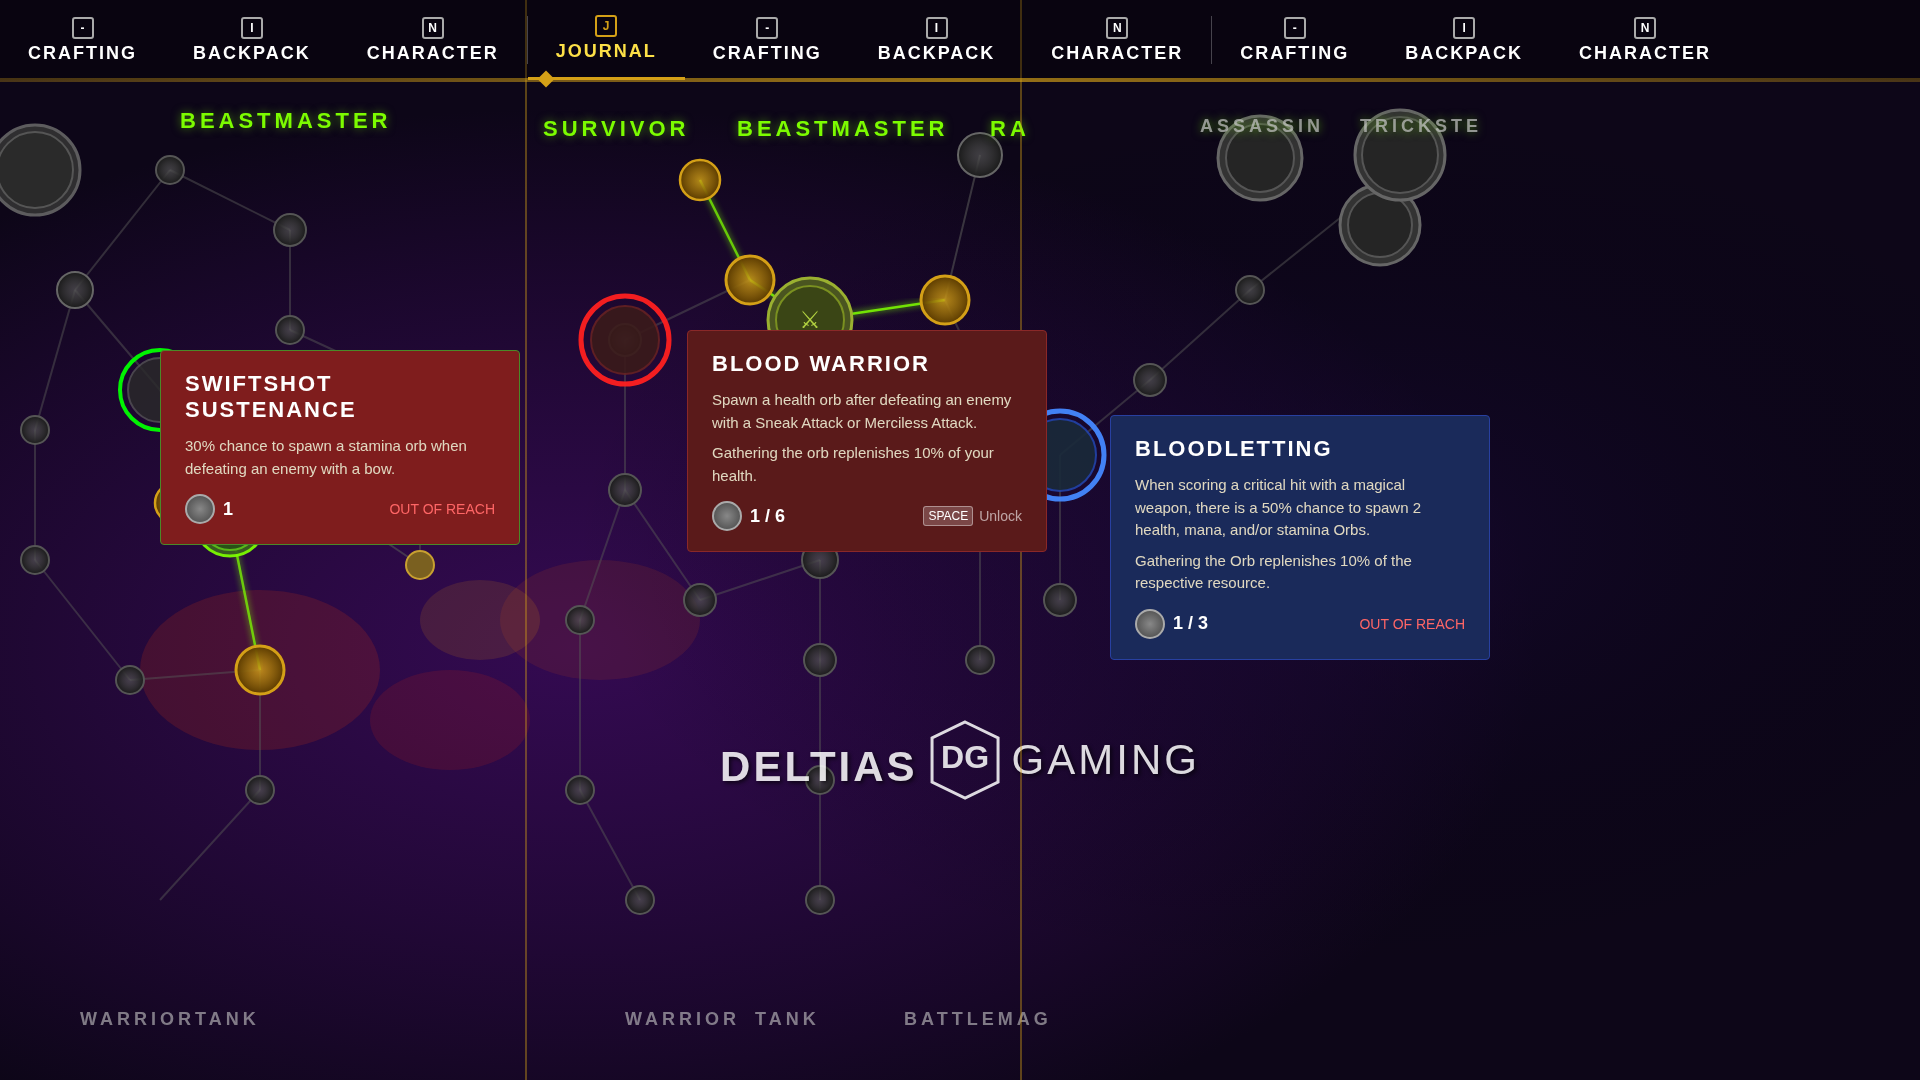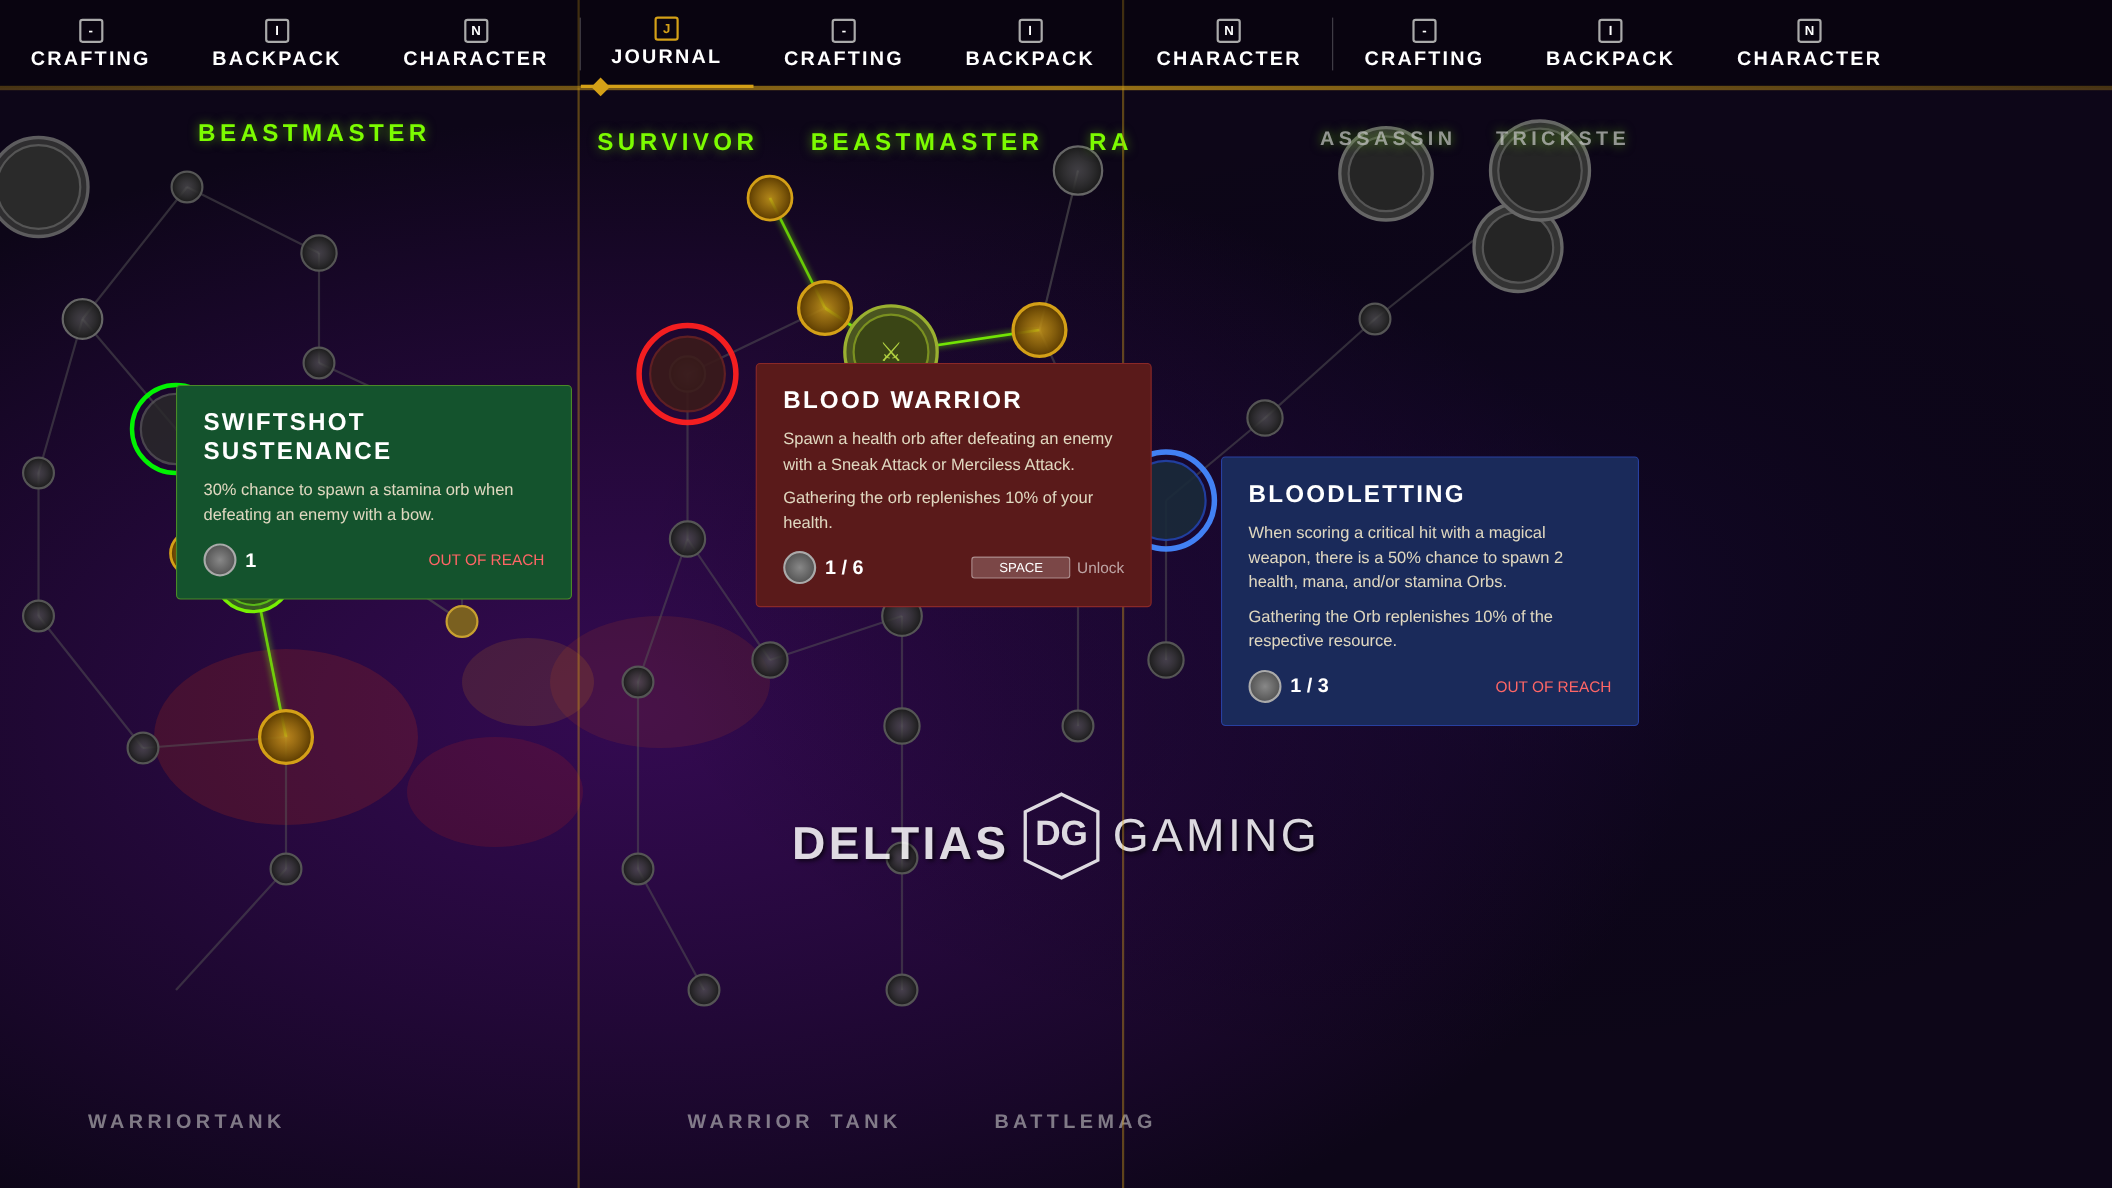--- a/index.html
+++ b/index.html
@@ -95,21 +95,21 @@
 
     
     .tooltip-panel {
       position: absolute;
       z-index: 20;
       border-radius: 4px;
       padding: 20px 24px;
     }
 
     .tooltip-panel.green {
-      background: #14532d;
+      background: #7f1d1d;
       border: 1px solid #4a8a28;
       left: 160px;
       top: 350px;
       width: 360px;
     }
 
     .tooltip-panel.red {
       background: #5a1a1a;
       border: 1px solid #8a2828;
       left: 675px;
@@ -170,21 +170,21 @@
       font-size: 14px;
       color: rgba(255,255,255,0.6);
       display: flex;
       align-items: center;
       gap: 6px;
     }
 
     .action-key {
       background: rgba(255,255,255,0.2);
       border: 1px solid rgba(255,255,255,0.4);
-      padding: 2px 24px;
+      padding: 2px 4px;
       border-radius: 3px;
       font-size: 12px;
       color: #fff;
     }
 
     .out-of-reach {
       color: #ff6666;
       font-size: 14px;
       font-weight: normal;
     }
@@ -412,21 +412,21 @@
 
   <div class="nav-item">
     <div class="key-badge">N</div>
     <span class="nav-label">CHARACTER</span>
   </div>
 
   <div class="nav-separator"></div>
 
   <div class="nav-item active-section">
     <div class="key-badge" style="border-color:#d4a017; color:#d4a017;">J</div>
-    <span class="nav-label" style="color:#ffffff;">JOURNAL</span>
+    <span class="nav-label" style="color:#fde047;">JOURNAL</span>
   </div>
 
   <div class="nav-item">
     <div class="key-badge">-</div>
     <span class="nav-label">CRAFTING</span>
   </div>
 
   <div class="nav-item">
     <div class="key-badge">I</div>
     <span class="nav-label">BACKPACK</span>

